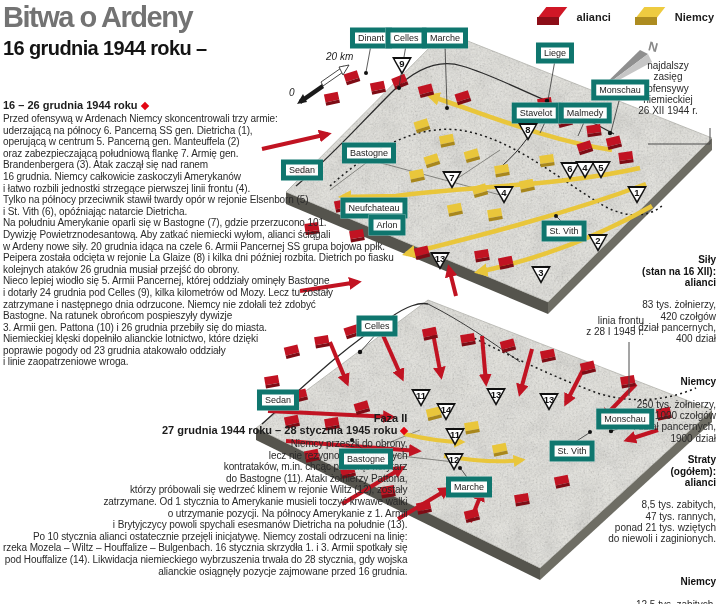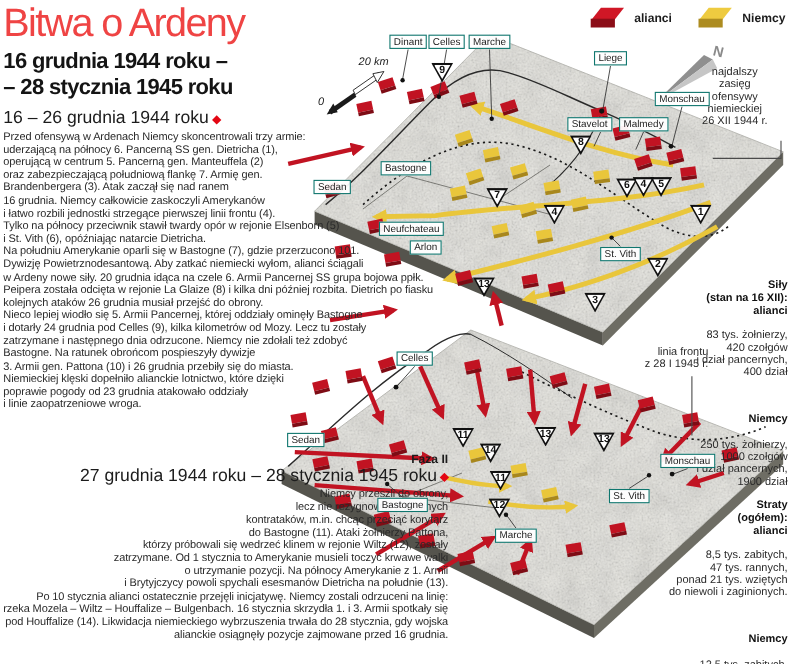--- a/index.html
+++ b/index.html
@@ -1,26 +1,26 @@
 <!DOCTYPE html>
 <html><head>
 <meta charset="utf-8">
 <style>
   html,body{margin:0;padding:0;background:#fff;}
   .canvas{position:relative;width:720px;height:604px;background:#fff;overflow:hidden;
           font-family:"Liberation Sans",sans-serif;color:#1c1c1c;}
   svg.maplayer{position:absolute;left:0;top:0;z-index:1;}
   
   .hdr{position:absolute;left:3px;top:2px;z-index:2;}
-  .hdr h1{margin:0;font-size:36px;font-weight:normal;letter-spacing:-1.5px;line-height:1.08;color:#ef4444;}
+  .hdr h1{margin:0;font-size:29px;font-weight:bold;letter-spacing:-1.5px;line-height:1.08;color:#737373;}
   .hdr .sub{font-size:20px;font-weight:bold;letter-spacing:-0.6px;line-height:23px;margin-top:4px;color:#141414;}
   
   .phase{position:absolute;z-index:2;}
   .phase h2{margin:0;font-size:11px;font-weight:bold;}
-  .phase .date{font-size:16px;font-weight:normal;margin:0 0 2px 0;}
+  .phase .date{font-size:11px;font-weight:bold;margin:0 0 2px 0;}
   .phase .body{font-size:10px;line-height:11.6px;white-space:pre;letter-spacing:-0.1px;color:#2a2a2a;}
   #phase1{left:3px;top:99px;}
   #phase2{left:3px;top:412px;text-align:right;}
   .diamond{display:inline-block;width:6px;height:6px;background:#e30613;transform:rotate(45deg);margin-left:4px;}
   
   .rcol{position:absolute;z-index:2;text-align:right;font-size:10px;line-height:11.3px;white-space:pre-line;color:#2a2a2a;}
   .rcol .rb{font-weight:bold;color:#111;}
   .rcol .sp{height:9px;}
   #adv{right:4px;top:60px;width:96px;text-align:center;}
   #forces{right:4px;top:243px;width:130px;}
@@ -31,21 +31,21 @@
   .legend .lab{font-size:11px;font-weight:bold;margin:0 20px 0 8px;}
   .legend .lab:last-child{margin-right:4px;}
   .brick{position:relative;width:36px;height:23px;}
   .brick i{position:absolute;display:block;}
   .brick .t{left:9px;top:2px;width:21px;height:11px;transform:skewX(-38deg);}
   .brick .f{left:4px;top:12px;width:22px;height:8px;}
   .brick.red .t{background:#d01726;} .brick.red .f{background:#8c0e18;}
   .brick.yel .t{background:#eecb40;} .brick.yel .f{background:#ad8c20;}
   
   .city{position:absolute;z-index:3;transform:translate(-50%,-50%);font-size:9px;line-height:11px;
-        padding:0 3px;border:1px solid #0f766e;background:rgba(255,255,255,.94);
+        padding:0 3px;border:5px solid #0f766e;background:rgba(255,255,255,.94);
         white-space:nowrap;color:#222;}
   
   .marker{position:absolute;z-index:3;width:20px;height:18px;}
   .marker::before{content:"";position:absolute;left:0;top:0;width:20px;height:18px;background:#101010;
         clip-path:polygon(0 0,100% 0,50% 100%);}
   .marker::after{content:"";position:absolute;left:2.5px;top:1.8px;width:15px;height:13px;background:#fff;
         clip-path:polygon(0 0,100% 0,50% 100%);}
   .marker span{position:absolute;z-index:1;left:0;top:1px;width:20px;text-align:center;
         font-size:9.5px;font-weight:bold;color:#101010;}
   
@@ -270,21 +270,20 @@
 
     <g stroke="#4a4a4a" stroke-width="1" fill="none">
       <path d="M710,128 L710,144 L648,144"></path>
       <path d="M629,342 L629,396"></path>
     </g>
   </svg>
 
   <div class="hdr">
     <h1>Bitwa o Ardeny</h1>
     <div class="sub">16 grudnia 1944 roku –</div>
-    <div class="sub" style="margin-top:0;">– 28 stycznia 1945 roku</div>
   </div>
 
   <div class="legend">
     <span class="brick red">
         <i class="t"></i>
         <i class="f"></i>
       </span>
     <span class="lab">alianci</span>
     <span class="brick yel">
         <i class="t"></i>

